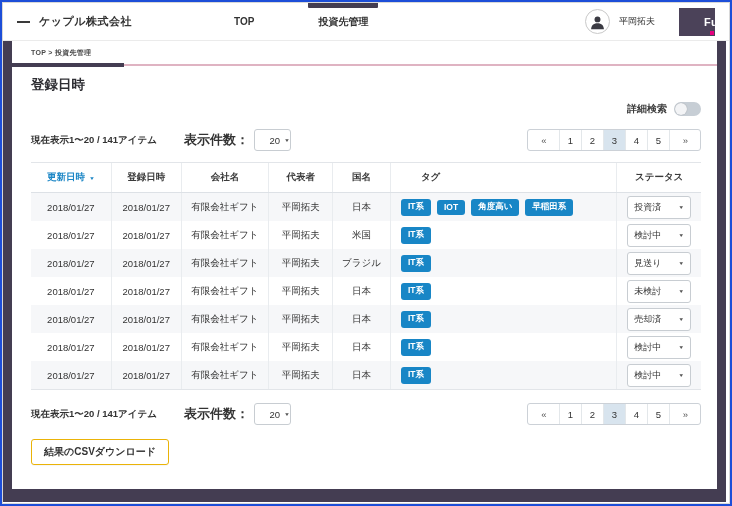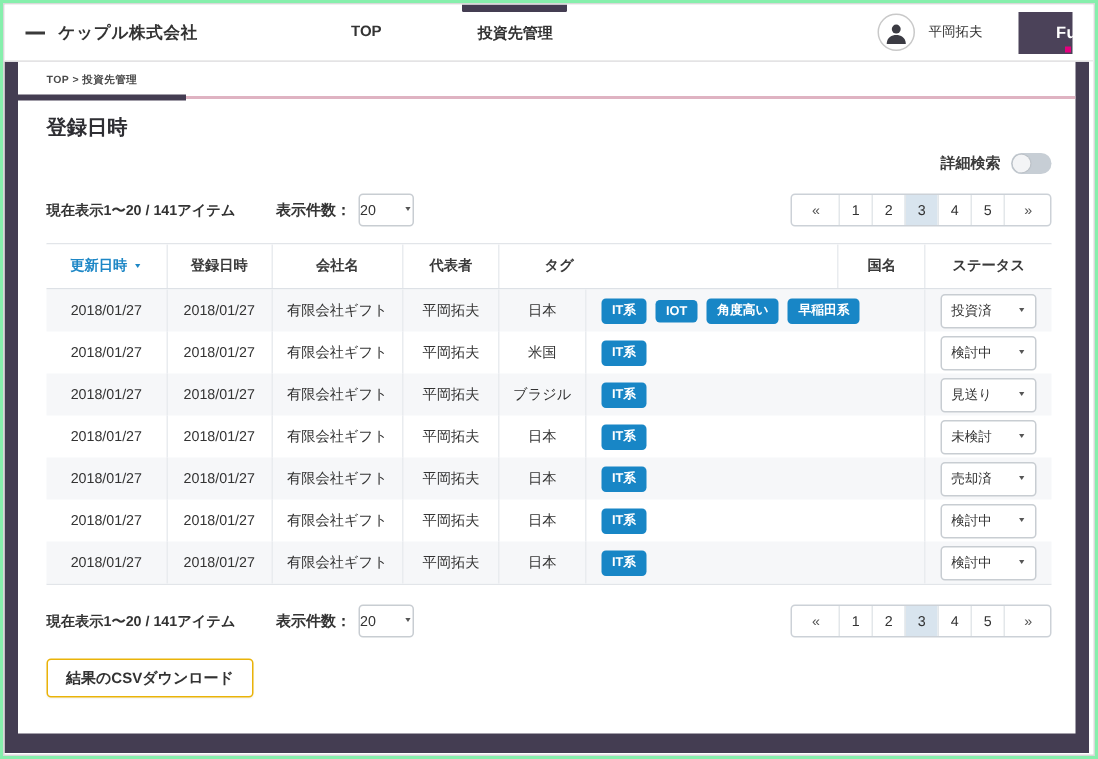--- a/index.html
+++ b/index.html
@@ -1,21 +1,21 @@
 <!DOCTYPE html>
 <html style="--purple: #443d52; --logo-bg: #4b4259; --magenta: #e5007e; --blue: #1d87c6; --tag-bg: #1886c6; --pink: #dfb3c2; --active-page: #d8e4ee;"><head>
 <meta charset="utf-8">
 <style>
   * { margin:0; padding:0; box-sizing:border-box; }
   body {
     font-family: "Liberation Sans", "DejaVu Sans", sans-serif;
     background:#fff; width:732px; height:506px; overflow:hidden;
     -webkit-font-smoothing:antialiased;
   }
-  .canvas { position:relative; width:732px; height:506px; background:#86efac; }
+  .canvas { position:relative; width:732px; height:506px; background:#1d4ed8; }
   .window {
     position:absolute; left:2px; top:2px; width:728px; height:502px;
     border:1px solid #d8d8d8; background:#fff; overflow:hidden;
   }
   
   .header {
     height:38px; background:#fff; display:flex; align-items:center;
     padding:0 12px 0 14px; border-bottom:1px solid #ebebeb; position:relative;
   }
   .menu-icon { width:13px; height:2px; background:#3a3a3a; margin-right:9px; cursor:pointer; }
@@ -69,24 +69,24 @@
   .adv-search { margin-left:auto; display:flex; align-items:flex-end; }
   .adv-label { font-size:10px; font-weight:bold; color:#3c3c3c; margin-right:7px; }
   .toggle { width:27px; height:14px; border-radius:8px; background:#c7ced5; position:relative; cursor:pointer; }
   .toggle .knob {
     position:absolute; left:1px; top:1px; width:12px; height:12px; border-radius:50%;
     background:#f3f4f6; box-shadow:0 0 1px rgba(0,0,0,.3);
   }
   
   .controls-row { display:flex; align-items:center; margin:13px 16px 0 19px; height:22px; }
   .range-text { font-size:9.5px; font-weight:bold; color:#333; }
-  .perpage-label { font-size:10px; font-weight:bold; color:#333; margin-left:27px; }
+  .perpage-label { font-size:13px; font-weight:bold; color:#333; margin-left:27px; }
   .perpage-select {
     margin-left:5px; width:37px; height:22px; border:1px solid #c8cdd2; border-radius:3px;
-    background:#fff; display:flex; align-items:center; justify-content:space-between;
+    background:#fff; display:flex; align-items:center; justify-content:flex-end;
     font-size:9.5px; color:#333; cursor:pointer;
   }
   .caret { font-size:6px; color:#555; margin-left:4px; transform:scaleY(.8); }
   .pagination {
     margin-left:auto; display:flex; border:1px solid #ccd1d7; border-radius:3px;
     overflow:hidden; background:#fff; height:22px;
   }
   .pg-item {
     min-width:22px; padding:0 6px; display:flex; align-items:center; justify-content:center;
     font-size:9.5px; color:#333; cursor:pointer; border-left:1px solid #e3e7ea;
@@ -199,22 +199,22 @@
             </div>
         </div>
 
         
         <div class="table">
             <div class="t-row head">
               <div class="t-cell c0 sorted">更新日時<span class="caret">▼</span></div>
               <div class="t-cell c1">登録日時</div>
               <div class="t-cell c2">会社名</div>
               <div class="t-cell c3">代表者</div>
+              <div class="t-cell c4">国名</div>
               <div class="t-cell c5">タグ</div>
-              <div class="t-cell c4">国名</div>
               <div class="t-cell c6">ステータス</div>
             </div>
             <div class="t-row stripe">
               <div class="t-cell c0">2018/01/27</div>
               <div class="t-cell c1">2018/01/27</div>
               <div class="t-cell c2">有限会社ギフト</div>
               <div class="t-cell c3">平岡拓夫</div>
               <div class="t-cell c4">日本</div>
               <div class="t-cell c5">
                 <span class="tag-pill">IT系</span>

